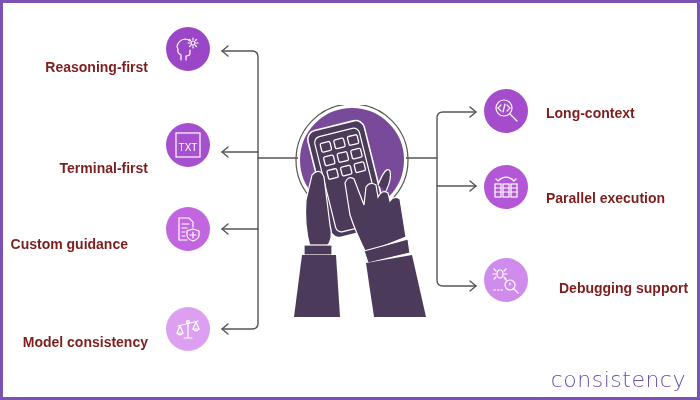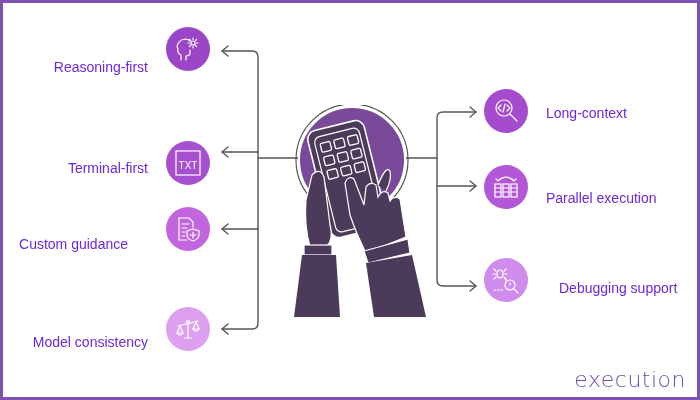--- a/index.html
+++ b/index.html
@@ -1,21 +1,21 @@
 <!DOCTYPE html>
 <html><head>
 <meta charset="utf-8">
 <style>
   html, body { margin:0; padding:0; }
   body { width:700px; height:400px; overflow:hidden; background:#ffffff; font-family:"Liberation Sans", sans-serif; }
   .frame { position:absolute; left:0; top:0; width:700px; height:400px; box-sizing:border-box;
            border-left:3px solid #7b52b3; border-top:3px solid #7b52b3; border-right:3px solid #7b52b3; border-bottom:3px solid #7b52b3; background:#fff; }
   .lines { position:absolute; left:0; top:0; }
   .icon { position:absolute; width:44px; height:44px; border-radius:50%; display:flex; align-items:center; justify-content:center; }
-  .label { position:absolute; font-weight:normal; font-size:14px; color:#6d28d9; white-space:nowrap; }
+  .label { position:absolute; font-weight:bold; font-size:14px; color:#7f1d1d; white-space:nowrap; }
   .label.left { text-align:right; }
   .logo { position:absolute; right:14px; bottom:8px; font-family:"DejaVu Sans", sans-serif; font-size:22px; color:#6b4fb0; letter-spacing:0.5px; font-weight:300; }
   .hero { position:absolute; left:290px; top:105px; }
 </style>
 </head>
 <body>
 
 <div class="frame"></div>
 
 <svg class="lines" width="700" height="400">
@@ -74,21 +74,21 @@
 <div class="icon" style="left:166px;top:27px;background:#9b46c6;">
   <svg width="30" height="30" viewBox="0 0 30 30" fill="none" stroke="#fff" stroke-width="1.2" stroke-linecap="round">
     <path d="M8 26 V21 Q4 19 5 15 L4 13 Q5 6 12 5 Q15 5 17 7"></path>
     <path d="M13 26 V22 Q17 22 17 19 L17 16"></path>
     <circle cx="20" cy="9" r="2"></circle>
     <path d="M20 4 V5.5 M20 12.5 V14 M15 9 H16.5 M23.5 9 H25 M16.5 5.5 L17.5 6.5 M22.5 11.5 L23.5 12.5 M16.5 12.5 L17.5 11.5 M22.5 6.5 L23.5 5.5"></path>
   </svg>
 </div>
 <div class="label left" style="right:552px;top:59px;">Reasoning-first</div>
 
-<div class="icon" style="left:166px;top:141px;background:#a64fcf;">
+<div class="icon" style="left:166px;top:123px;background:#a64fcf;">
   <svg width="30" height="30" viewBox="0 0 30 30">
     <rect x="3" y="3" width="24" height="24" fill="none" stroke="#fff" stroke-width="1.2"></rect>
     <text x="15" y="21" text-anchor="middle" font-family="Liberation Sans, sans-serif" font-size="10" fill="#fff">TXT</text>
   </svg>
 </div>
 <div class="label left" style="right:552px;top:160px;">Terminal-first</div>
 
 <div class="icon" style="left:166px;top:207px;background:#c266e0;">
   <svg width="30" height="30" viewBox="0 0 30 30" fill="none" stroke="#fff" stroke-width="1.2" stroke-linecap="round">
     <path d="M20 13 V8 L16 4 H6 V26 H14"></path>
@@ -137,13 +137,13 @@
     <path d="M5 6 L3 4 M13 6 L15 4 M5 9 H2 M13 9 H16 M5 12 L3 14 M13 12 L15 14"></path>
     <path d="M14 14 L16 16" stroke-dasharray="1.5 1.5"></path>
     <circle cx="19" cy="20" r="5"></circle>
     <path d="M23 24 L27 28"></path>
     <path d="M3 25 H12" stroke-dasharray="1.5 2"></path>
     <path d="M19 18 V20"></path>
   </svg>
 </div>
 <div class="label" style="left:546px;top:280px;margin-left:13px;">Debugging support</div>
 
-<div class="logo">execution</div>
+<div class="logo">consistency</div>
 
 </body></html>

